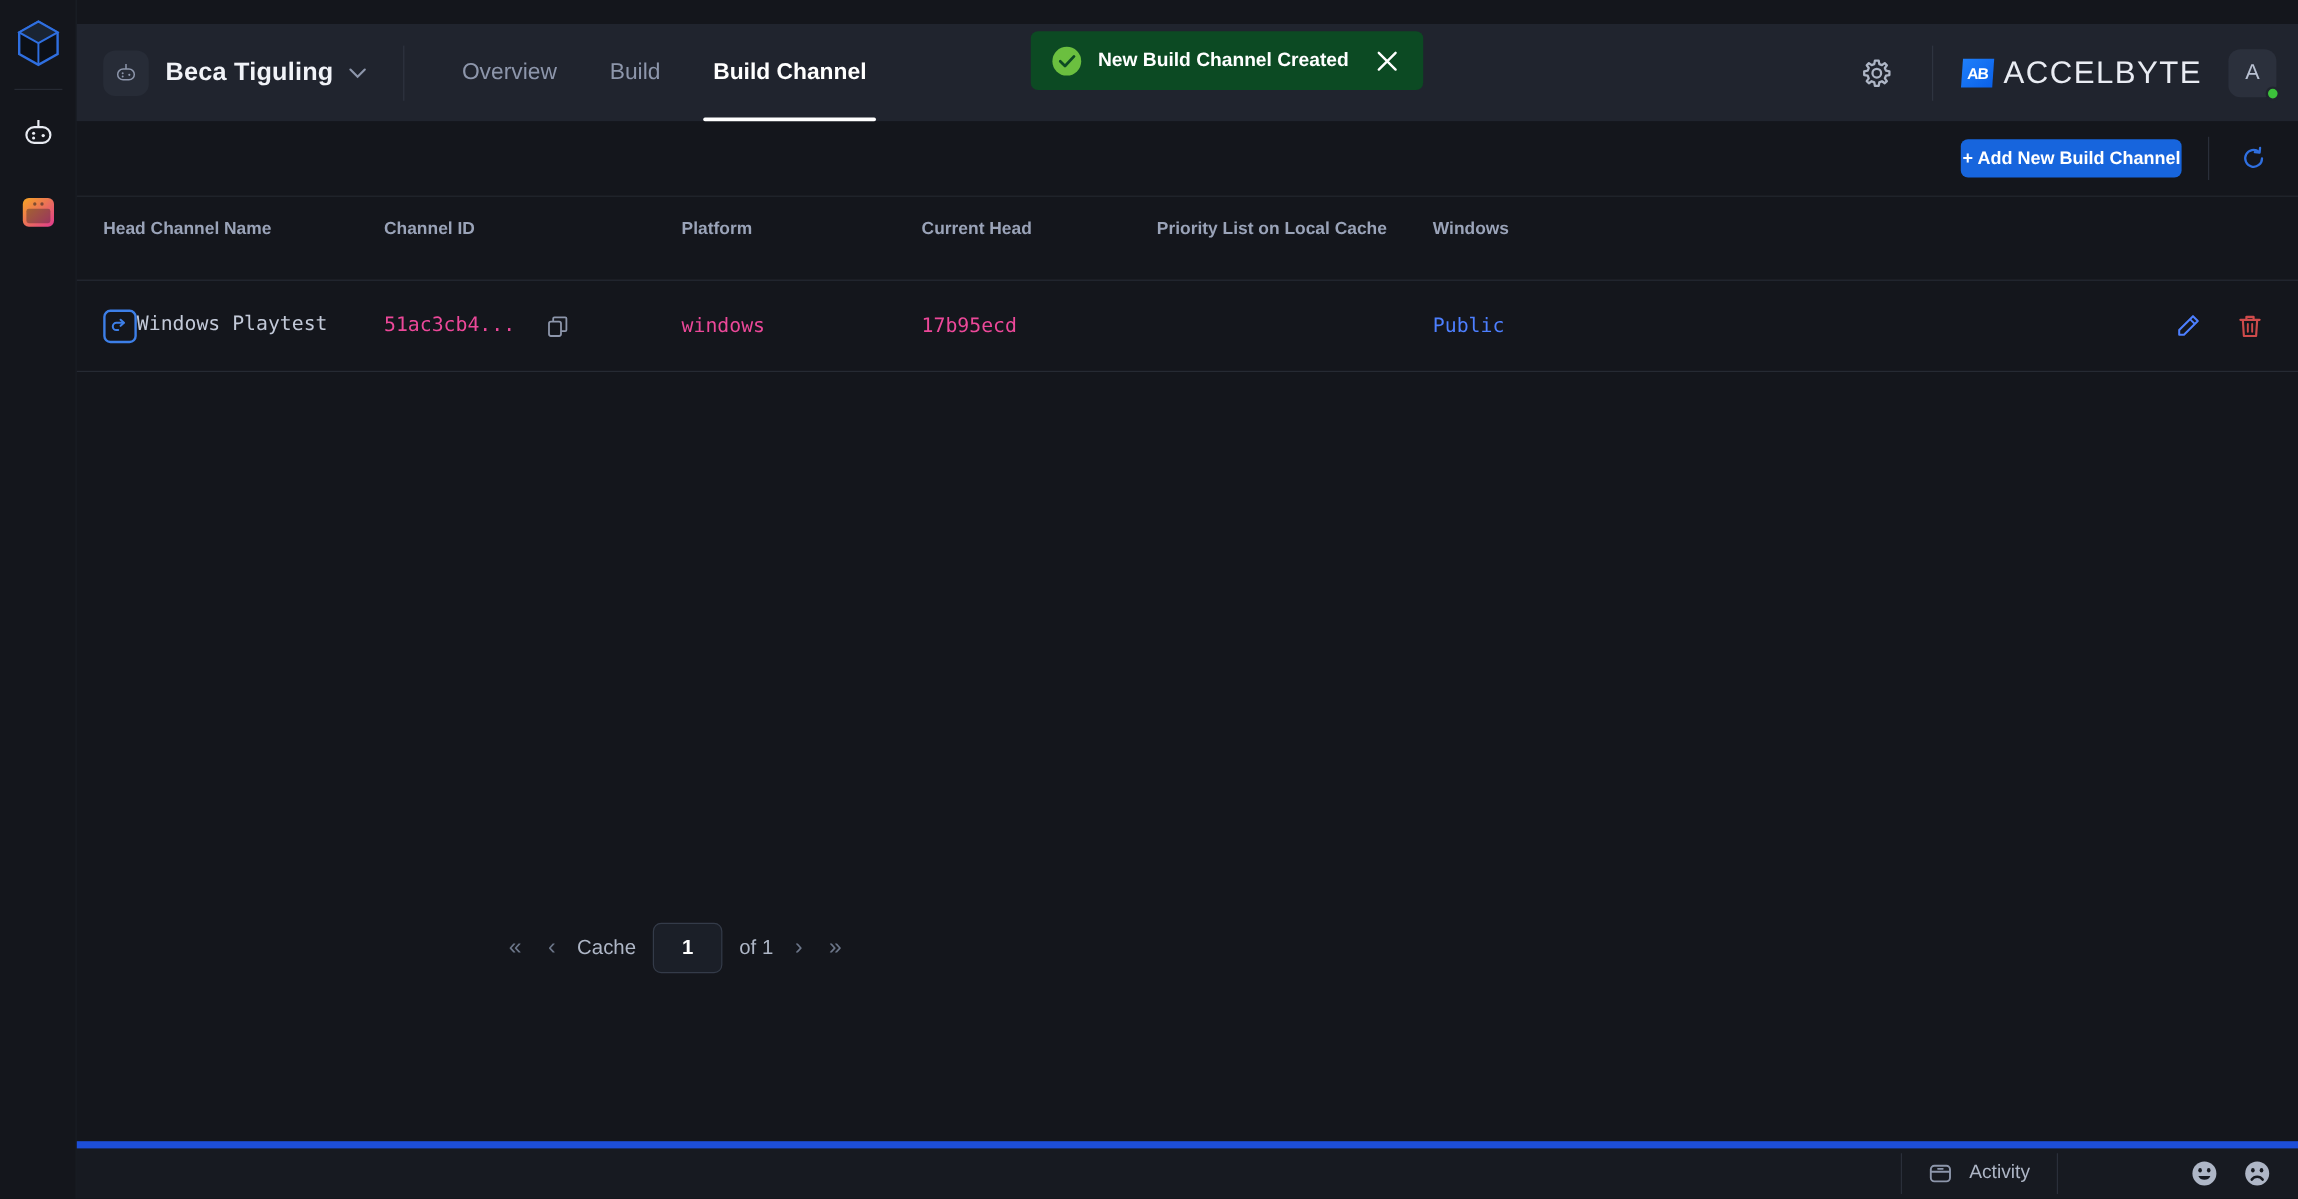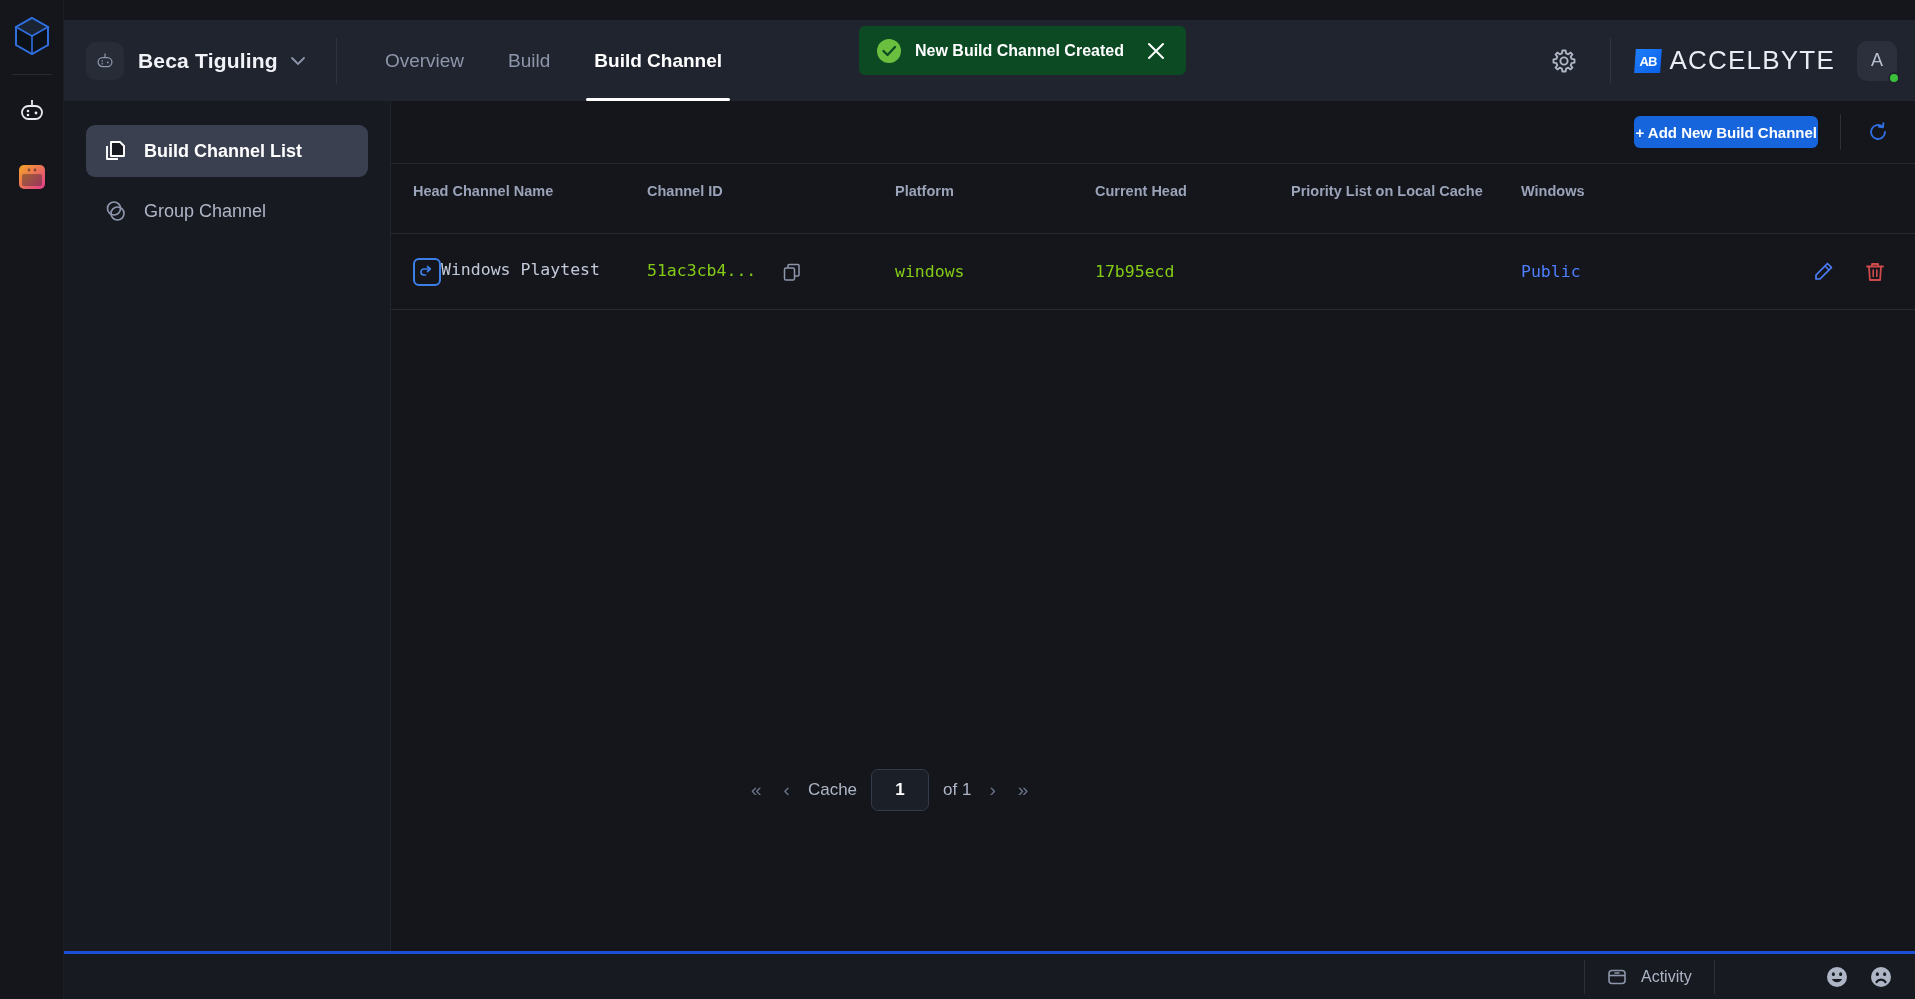--- a/index.html
+++ b/index.html
@@ -139,21 +139,21 @@
   .c-head   { width: 196px; flex: 0 0 196px; }
   .c-prio   { width: 230px; flex: 0 0 230px; }
   .c-groups { width: 230px; flex: 0 0 230px; }
   .c-act    { flex: 1; display:flex; align-items:center; justify-content:flex-end; gap: 28px; padding-right: 28px;}
 
   .name-cell { display:flex; align-items:flex-start; }
   .chan-icon {
     width: 28px; height: 28px; border:2px solid #3d7fe8; border-radius:6px;
     display:flex; align-items:center; justify-content:center; flex:0 0 28px;
   }
-  .mono { font-family: "DejaVu Sans Mono", monospace; font-size: 16.5px; color:#84cc16;text-align:right; }
+  .mono { font-family: "DejaVu Sans Mono", monospace; font-size: 16.5px; color:#ec4899;text-align:right; }
   .name-txt { font-family:"DejaVu Sans Mono", monospace; font-size:16.5px; color:#c3cad9; line-height:1.45;}
   .copy-ico { margin-left: 22px; cursor:pointer; display:inline-flex; vertical-align:middle;}
   .grp-link { font-family:"DejaVu Sans Mono", monospace; font-size:16.5px; color:#4d7fff; cursor:pointer;}
   .ico-btn { cursor:pointer; display:flex; align-items:center; justify-content:center;}
 
   
   .pager {
     display:flex; align-items:center; gap: 14px;
     padding: 0 0 0 356px; height: 60px; margin-top: 450px;
   }
@@ -161,21 +161,21 @@
   .pg-lbl { color:#aeb6c6; font-size:17px; }
   .pg-box {
     width: 58px; height: 42px; background:#1b1f28; border:1px solid #343b49;
     border-radius:7px; color:#ffffff; font-size:17px; font-weight:bold;
     text-align:center; line-height:40px; cursor:text;
   }
 
   
   .bottombar {
     height: 48px; flex: 0 0 48px; background:#171a21;
-    border-top: 3px solid #1d4ed8; display:flex; align-items:center;
+    border-top: 6px solid #1d4ed8; display:flex; align-items:center;
     padding-left: 1520px;
   }
   .bb-div { width:1px; height:34px; background:#2a2f3a; }
   .bb-item { display:flex; align-items:center; gap:14px; padding: 0 22px; color:#aeb6c6; font-size:16px; cursor:pointer;}
   .bb-right { margin-left:auto; display:flex; align-items:center; gap:20px; padding-right:22px; }
   .emoji { cursor:pointer; display:flex; }
   svg { display:block; }
 </style>
 </head>
 <body>
@@ -270,40 +270,20 @@
         <div class="toast-x">
           <svg width="20" height="20" viewBox="0 0 20 20">
               <path d="M3 3 L17 17 M17 3 L3 17" stroke="#ffffff" stroke-width="2" stroke-linecap="round"></path>
             </svg>
         </div>
       </div>
     </div>
 
     <div class="body">
 
-      <div class="sidebar">
-        <div class="side-item active">
-          <span>
-            <svg width="24" height="24" viewBox="0 0 24 24">
-              <path d="M3 7 L3 20 L14 20" fill="none" stroke="#ffffff" stroke-width="1.9" stroke-linejoin="round"></path>
-              <path d="M7 3 L16 3 L20 7 L20 17 L7 17 Z" fill="#171a21" stroke="#ffffff" stroke-width="1.9" stroke-linejoin="round"></path>
-            </svg>
-          </span>
-          <span>Build Channel List</span>
-        </div>
-        <div class="side-item">
-          <span>
-            <svg width="24" height="24" viewBox="0 0 24 24">
-              <circle cx="10" cy="9.5" r="6.5" fill="none" stroke="#8d96ab" stroke-width="1.7"></circle>
-              <circle cx="13.5" cy="14.5" r="6.5" fill="none" stroke="#8d96ab" stroke-width="1.7"></circle>
-            </svg>
-          </span>
-          <span>Group Channel</span>
-        </div>
-      </div>
 
       <div class="content">
 
         <div class="toolbar">
           <button class="btn-add">+ Add New Build Channel</button>
           <div class="tb-div"></div>
           <div class="refresh">
             <svg width="22" height="22" viewBox="0 0 22 22">
               <path d="M18 11 A7 7 0 1 1 15.5 5.6" fill="none" stroke="#2f6fe0" stroke-width="1.9" stroke-linecap="round"></path>
               <path d="M16.4 2.2 L16 6.2 L12 5.8" fill="none" stroke="#2f6fe0" stroke-width="1.9" stroke-linecap="round" stroke-linejoin="round"></path>

